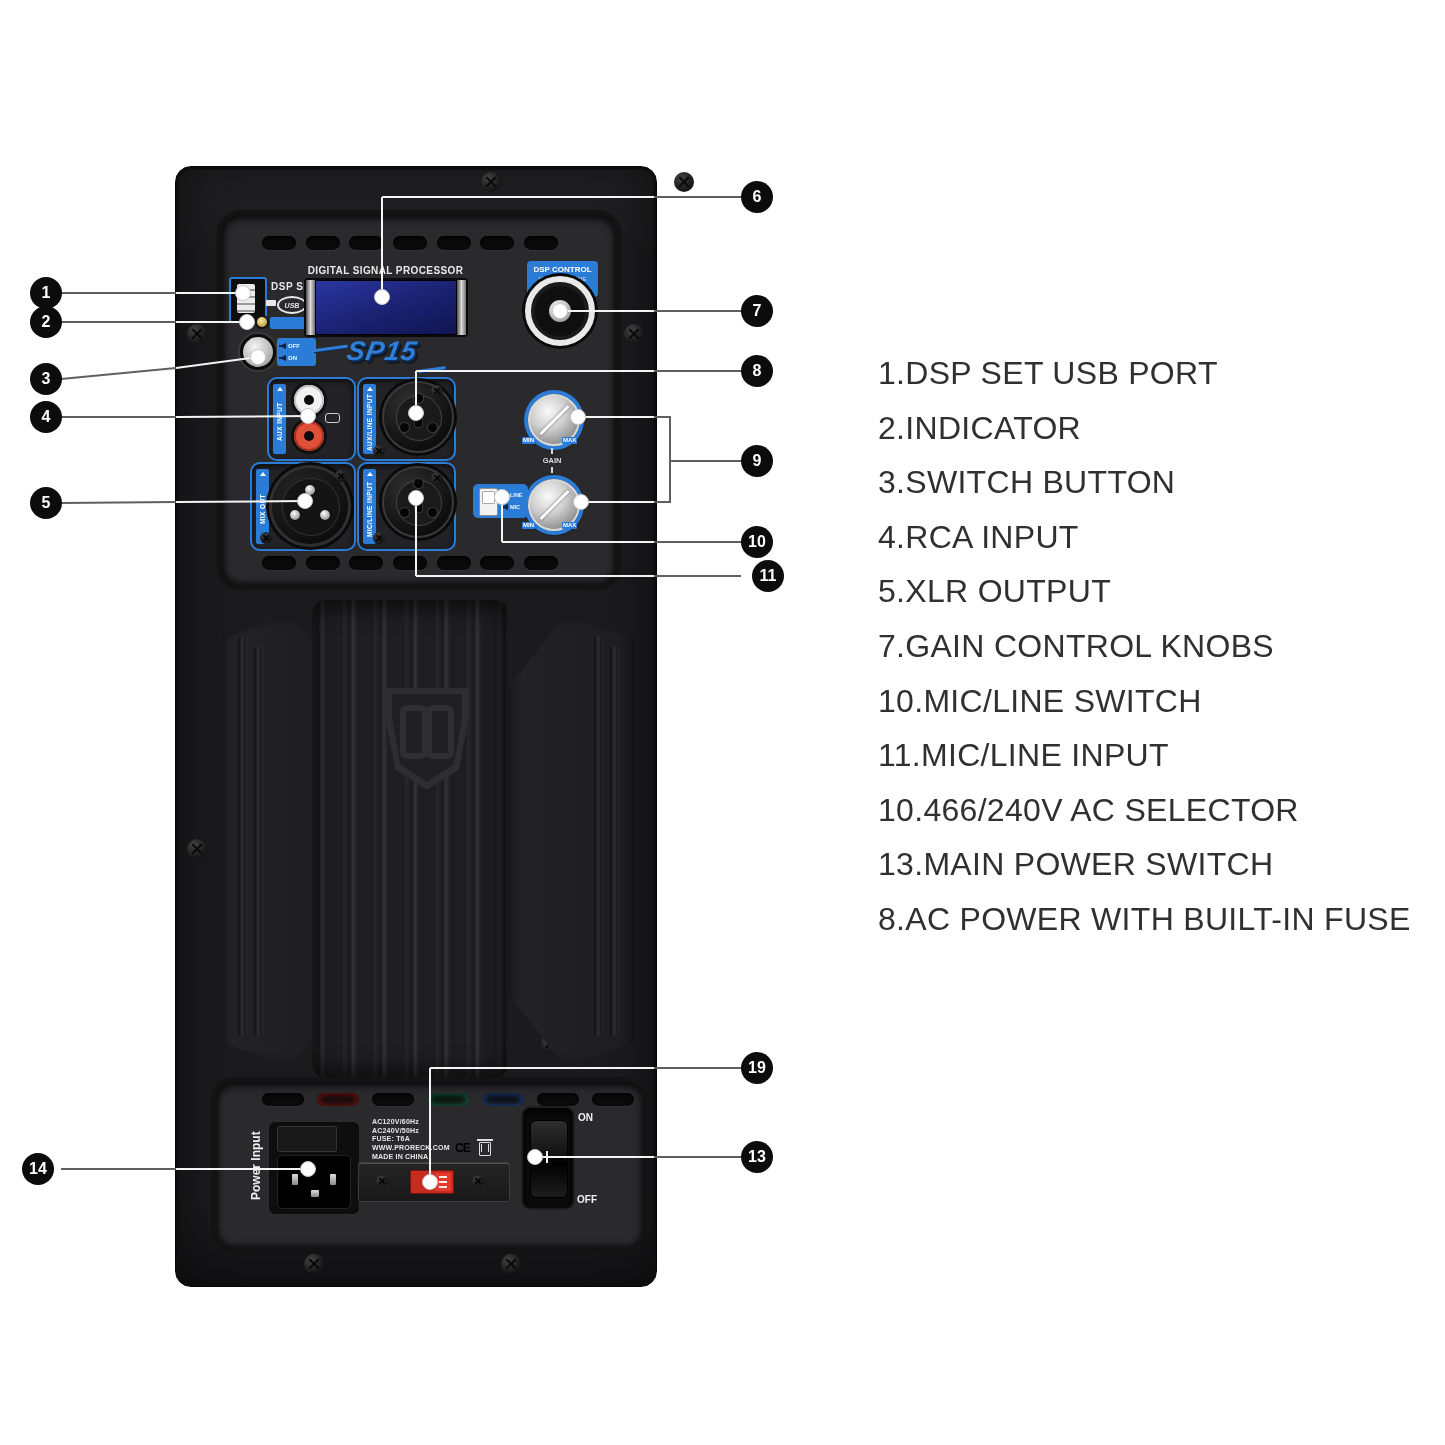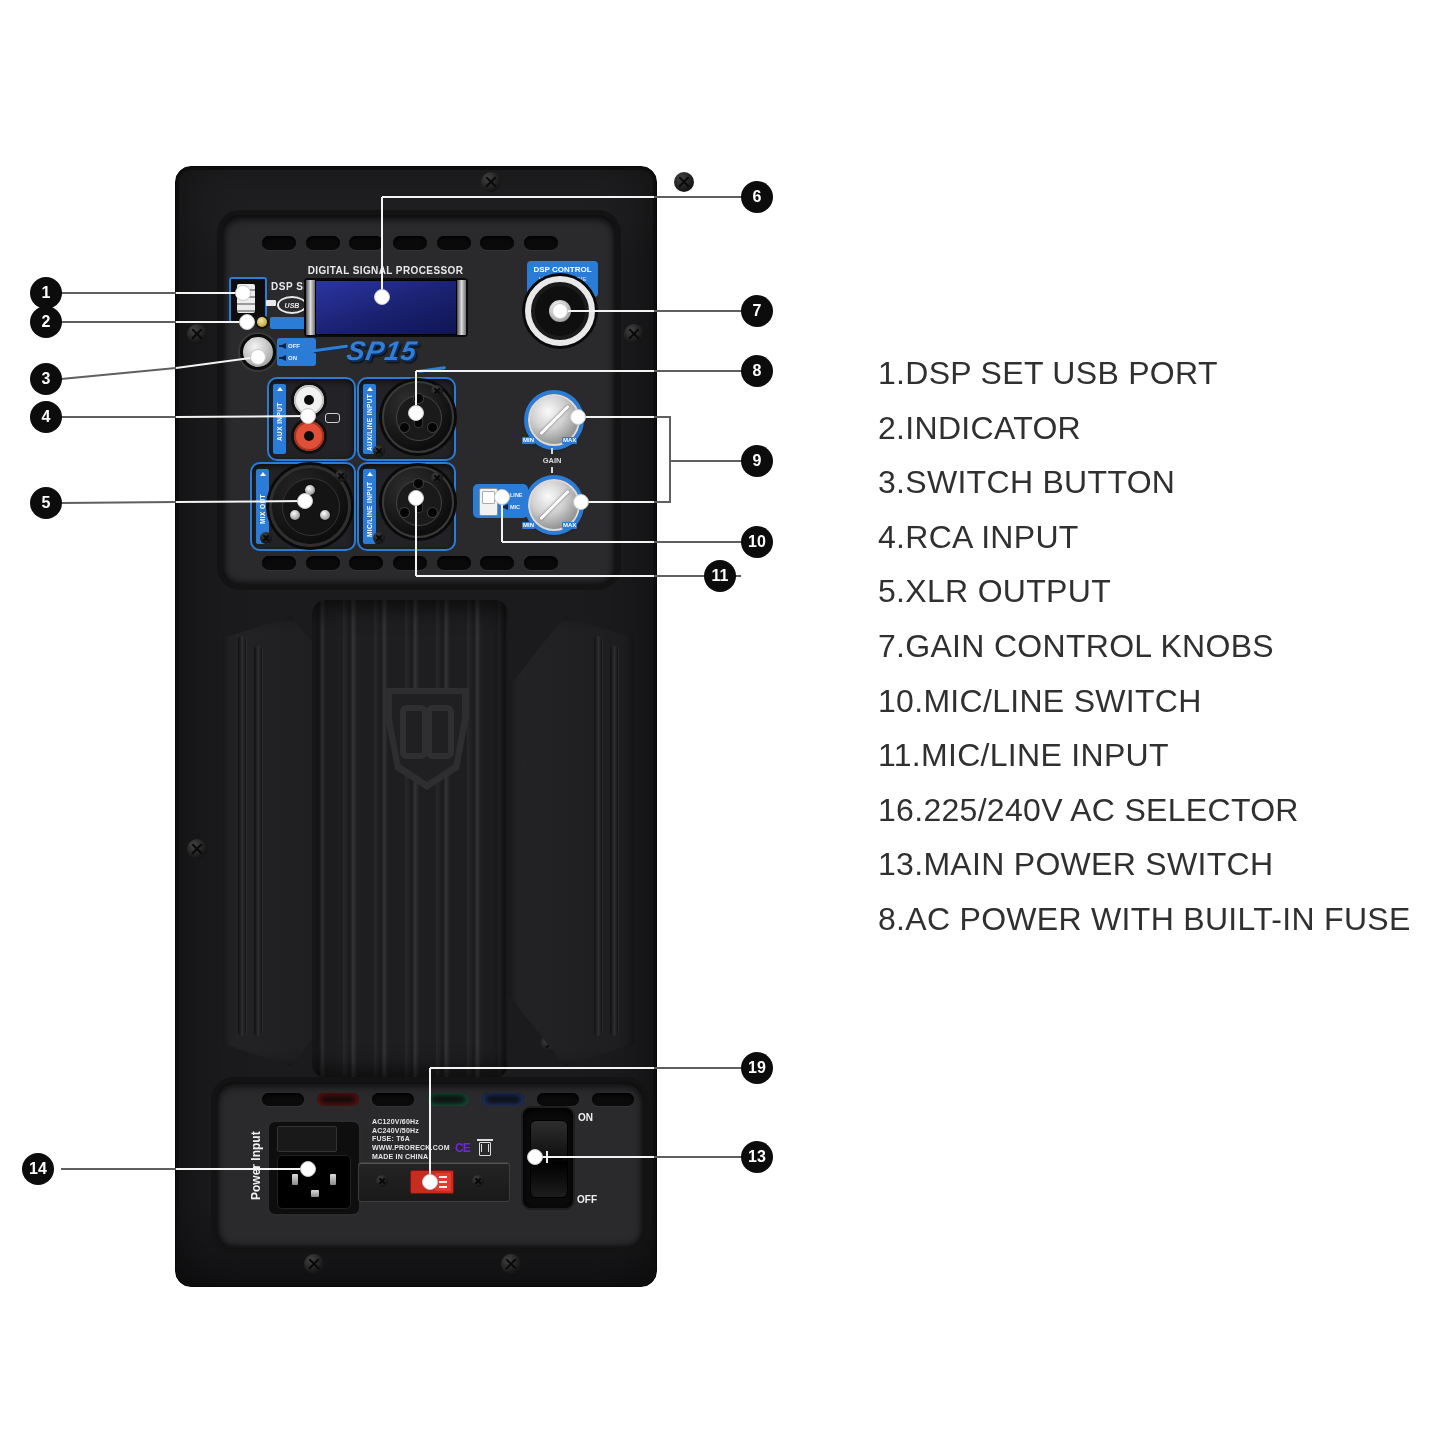--- a/index.html
+++ b/index.html
@@ -333,21 +333,21 @@
 
   <div class="abs" style="left:372px;top:1118px;color:#e6e6e6;font-size:7px;line-height:8.5px;font-weight:bold;letter-spacing:.2px;">
     <div>AC120V/60Hz</div>
     <div>AC240V/50Hz</div>
     <div>FUSE: T6A</div>
   </div>
   <div class="abs" style="left:372px;top:1143px;color:#e6e6e6;font-size:7px;line-height:9px;font-weight:bold;letter-spacing:.2px;">
     <div>WWW.PRORECK.COM</div>
     <div>MADE IN CHINA</div>
   </div>
-  <div class="abs" style="left:455px;top:1141px;font-size:12px;font-weight:bold;color:#6d28d9;letter-spacing:-1px;">CE</div>
+  <div class="abs" style="left:455px;top:1141px;font-size:12px;font-weight:bold;color:#000000;letter-spacing:-1px;">CE</div>
   <div class="abs bin" style="left:479px;top:1142px;width:10px;height:12px;"></div>
 
   <div class="abs plate" style="left:358px;top:1162px;width:150px;height:38px;">
     <div class="abs screw screw-s" style="left:17px;top:12px;"></div>
     <div class="abs screw screw-s" style="left:113px;top:12px;"></div>
   </div>
   <div class="abs redsw" style="left:410px;top:1170px;width:42px;height:22px;">
     <div class="half"></div>
     <div class="mk" style="top:5px;"></div>
     <div class="mk" style="top:10px;"></div>
@@ -425,32 +425,32 @@
   <div class="abs co" style="left:30px;top:277px;">1</div>
   <div class="abs co" style="left:30px;top:306px;">2</div>
   <div class="abs co" style="left:30px;top:363px;">3</div>
   <div class="abs co" style="left:30px;top:401px;">4</div>
   <div class="abs co" style="left:30px;top:487px;">5</div>
   <div class="abs co" style="left:741px;top:181px;">6</div>
   <div class="abs co" style="left:741px;top:295px;">7</div>
   <div class="abs co" style="left:741px;top:355px;">8</div>
   <div class="abs co" style="left:741px;top:445px;">9</div>
   <div class="abs co" style="left:741px;top:526px;">10</div>
-  <div class="abs co" style="left:704px;top:560px;">11</div>
+  <div class="abs co" style="left:752px;top:560px;">11</div>
   <div class="abs co" style="left:741px;top:1052px;">19</div>
   <div class="abs co" style="left:741px;top:1141px;">13</div>
   <div class="abs co" style="left:22px;top:1153px;">14</div>
 
   <div class="abs legend" style="left:878px;top:346px;">
     <div class="legend-item">1.DSP SET USB PORT</div>
     <div class="legend-item">2.INDICATOR</div>
     <div class="legend-item">3.SWITCH BUTTON</div>
     <div class="legend-item">4.RCA INPUT</div>
     <div class="legend-item">5.XLR OUTPUT</div>
     <div class="legend-item">7.GAIN CONTROL KNOBS</div>
     <div class="legend-item">10.MIC/LINE SWITCH</div>
     <div class="legend-item">11.MIC/LINE INPUT</div>
-    <div class="legend-item">16.225/240V AC SELECTOR</div>
+    <div class="legend-item">10.466/240V AC SELECTOR</div>
     <div class="legend-item">13.MAIN POWER SWITCH</div>
     <div class="legend-item">8.AC POWER WITH BUILT-IN FUSE</div>
   </div>
 
 </div>
 
 </body></html>

